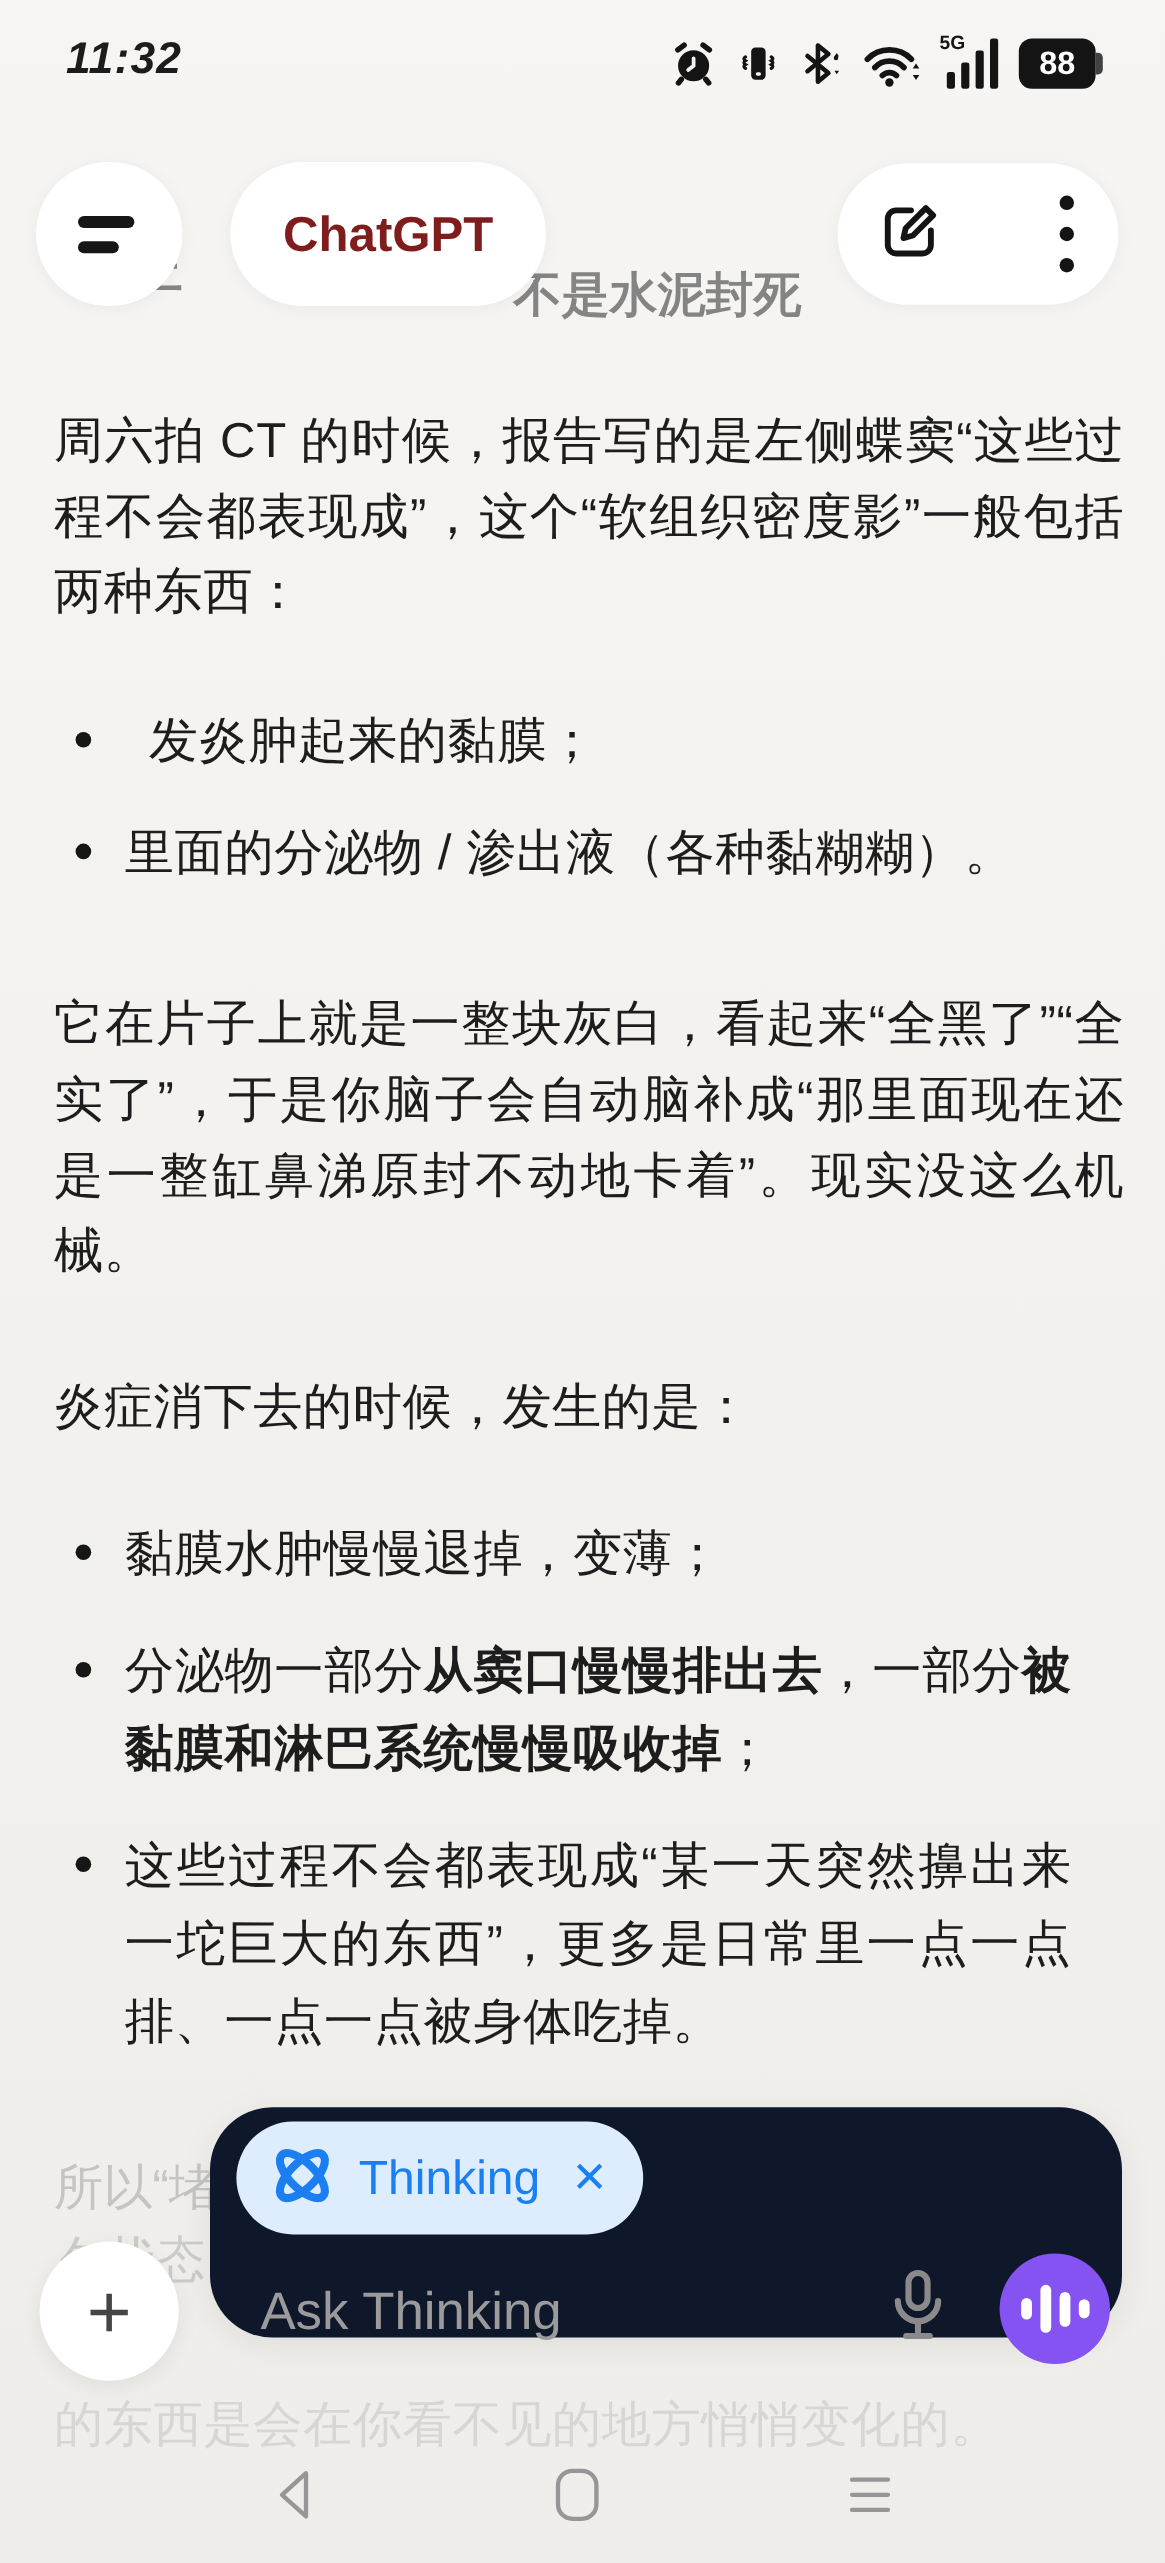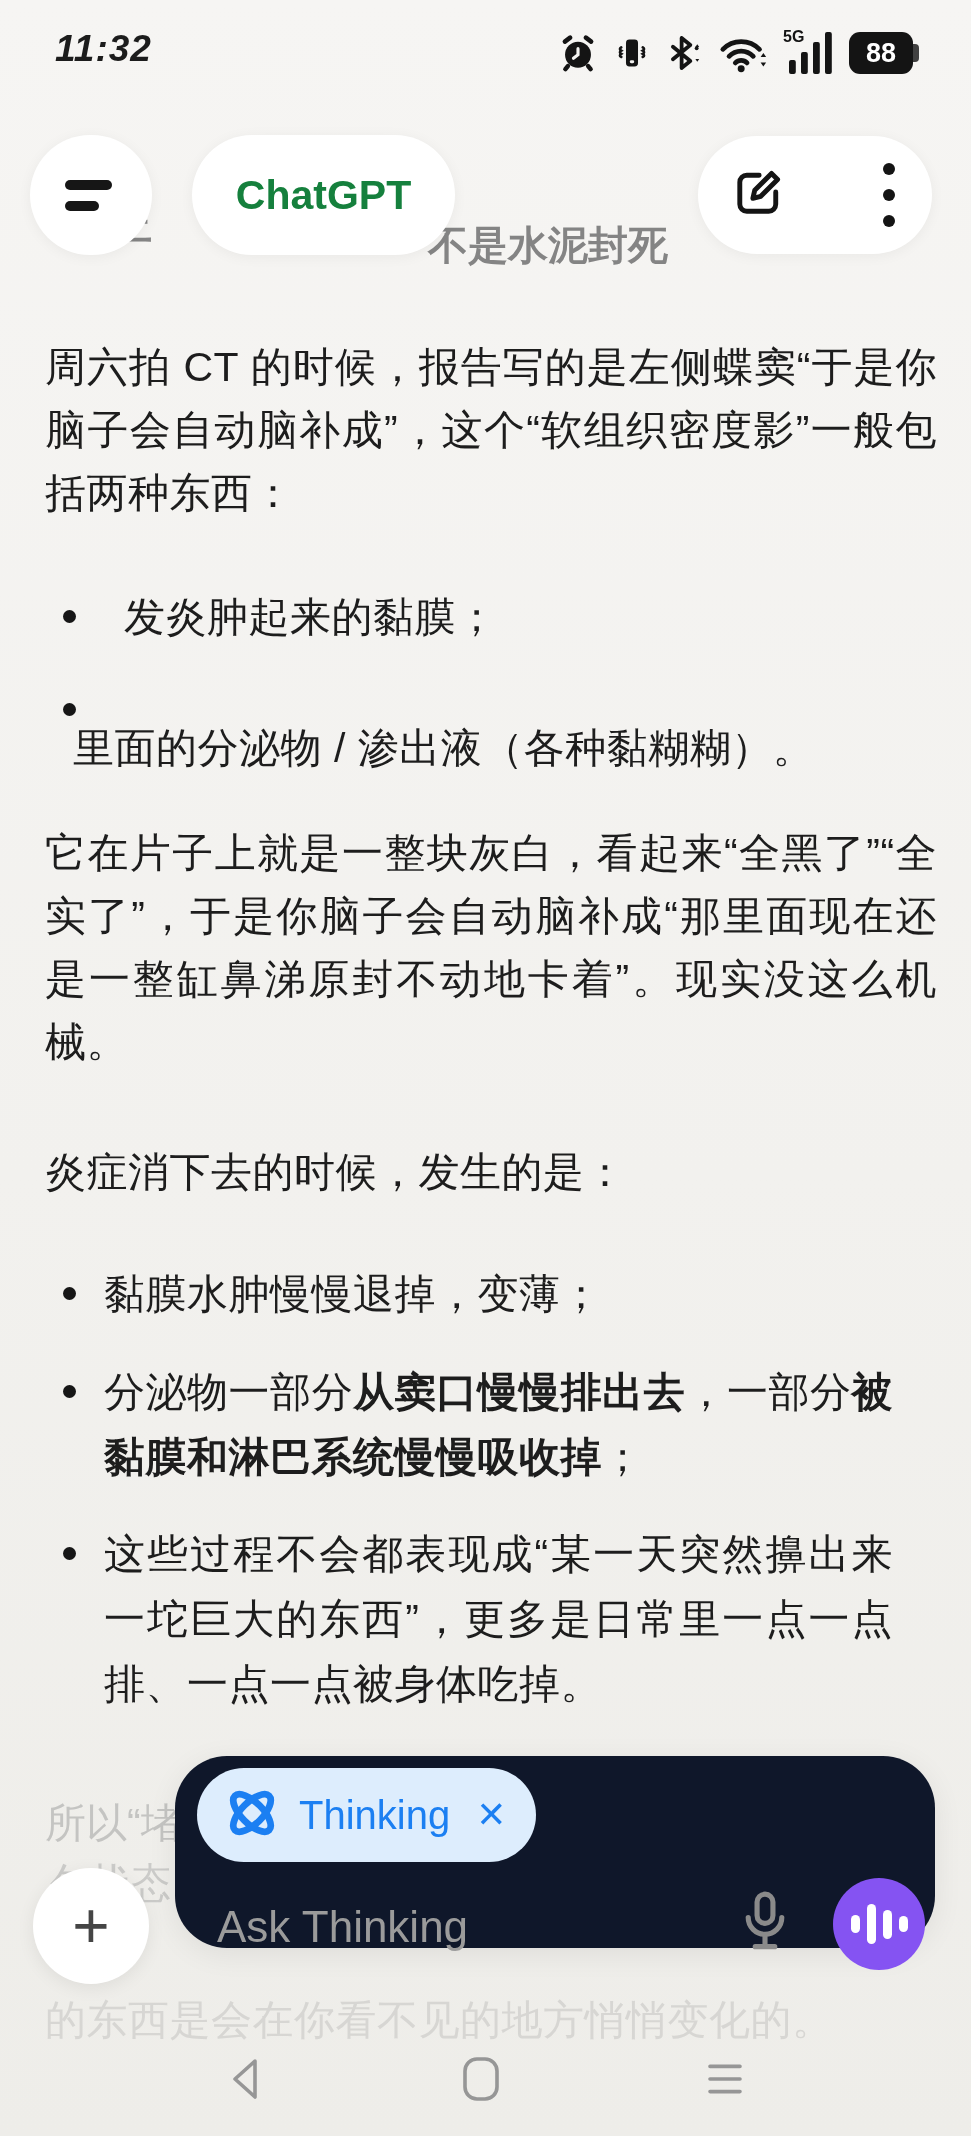--- a/index.html
+++ b/index.html
@@ -20,21 +20,21 @@
   .battery { width:64px; height:42px; background:#141414; border-radius:11px; color:#fff;
              display:flex; align-items:center; justify-content:center;
              font-size:27px; font-weight:700; position:relative; }
   .battery::after { content:""; position:absolute; right:-6px; top:12px; width:6px; height:18px;
                     background:#141414; border-radius:0 4px 4px 0; opacity:.8; }
 
   
   .pill { background:#ffffff; border-radius:60px; box-shadow:0 2px 14px rgba(0,0,0,.05); z-index:10; }
   .menu-pill { left:30px; top:135px; width:122px; height:120px; display:flex; align-items:center; justify-content:center; }
   .title-pill { left:192px; top:135px; width:263px; height:120px; display:flex; align-items:center; justify-content:center; }
-  .title-pill .t { font-size:41px; font-weight:600; color:#15803d; }
+  .title-pill .t { font-size:41px; font-weight:600; color:#7f1d1d; }
   .actions-pill { left:698px; top:136px; width:234px; height:118px; display:flex; align-items:center; justify-content:space-between; padding:0 36px 0 32px; }
 
   .menu-icon { width:52px; height:36px; position:relative; }
   .menu-icon i { position:absolute; left:0; height:10px; border-radius:5px; background:#161616; display:block; }
   .menu-icon i:nth-child(1){ top:3px; width:47px; }
   .menu-icon i:nth-child(2){ top:24px; width:34px; }
 
   .dots-icon { width:14px; height:64px; position:relative; }
   .dots-icon i { position:absolute; left:1px; width:12px; height:12px; border-radius:50%; background:#141414; }
   .dots-icon i:nth-child(1){ top:0; } .dots-icon i:nth-child(2){ top:26px; } .dots-icon i:nth-child(3){ top:52px; }
@@ -150,27 +150,27 @@
       <path d="M17.8 3.6 l2.6 2.6 L13.2 13.4 l-3.4 .9 .8 -3.5 z"></path>
     </svg>
   </span>
   <span class="dots-icon">
       <i></i>
       <i></i>
       <i></i>
     </span>
 </div>
 
-<div class="abs para" style="top:336px;">周六拍 CT 的时候，报告写的是左侧蝶窦“于是你脑子会自动脑补成”，这个“软组织密度影”一般包括两种东西：</div>
+<div class="abs para" style="top:336px;">周六拍 CT 的时候，报告写的是左侧蝶窦“这些过程不会都表现成”，这个“软组织密度影”一般包括两种东西：</div>
 
 <div class="abs li" style="top:585px;gap:20px;">
   <span class="dot"></span>
   <span class="li-text">发炎肿起来的黏膜；</span>
 </div>
-<div class="abs li" style="top:678px;flex-direction:column;">
+<div class="abs li" style="top:678px;">
   <span class="dot"></span>
   <span class="li-text">里面的分泌物 / 渗出液（各种黏糊糊）。</span>
 </div>
 
 <div class="abs para" style="top:822px;">它在片子上就是一整块灰白，看起来“全黑了”“全实了”，于是你脑子会自动脑补成“那里面现在还是一整缸鼻涕原封不动地卡着”。现实没这么机械。</div>
 
 <div class="abs para" style="top:1141px;">炎症消下去的时候，发生的是：</div>
 
 <div class="abs li" style="top:1262px;">
   <span class="dot"></span>

